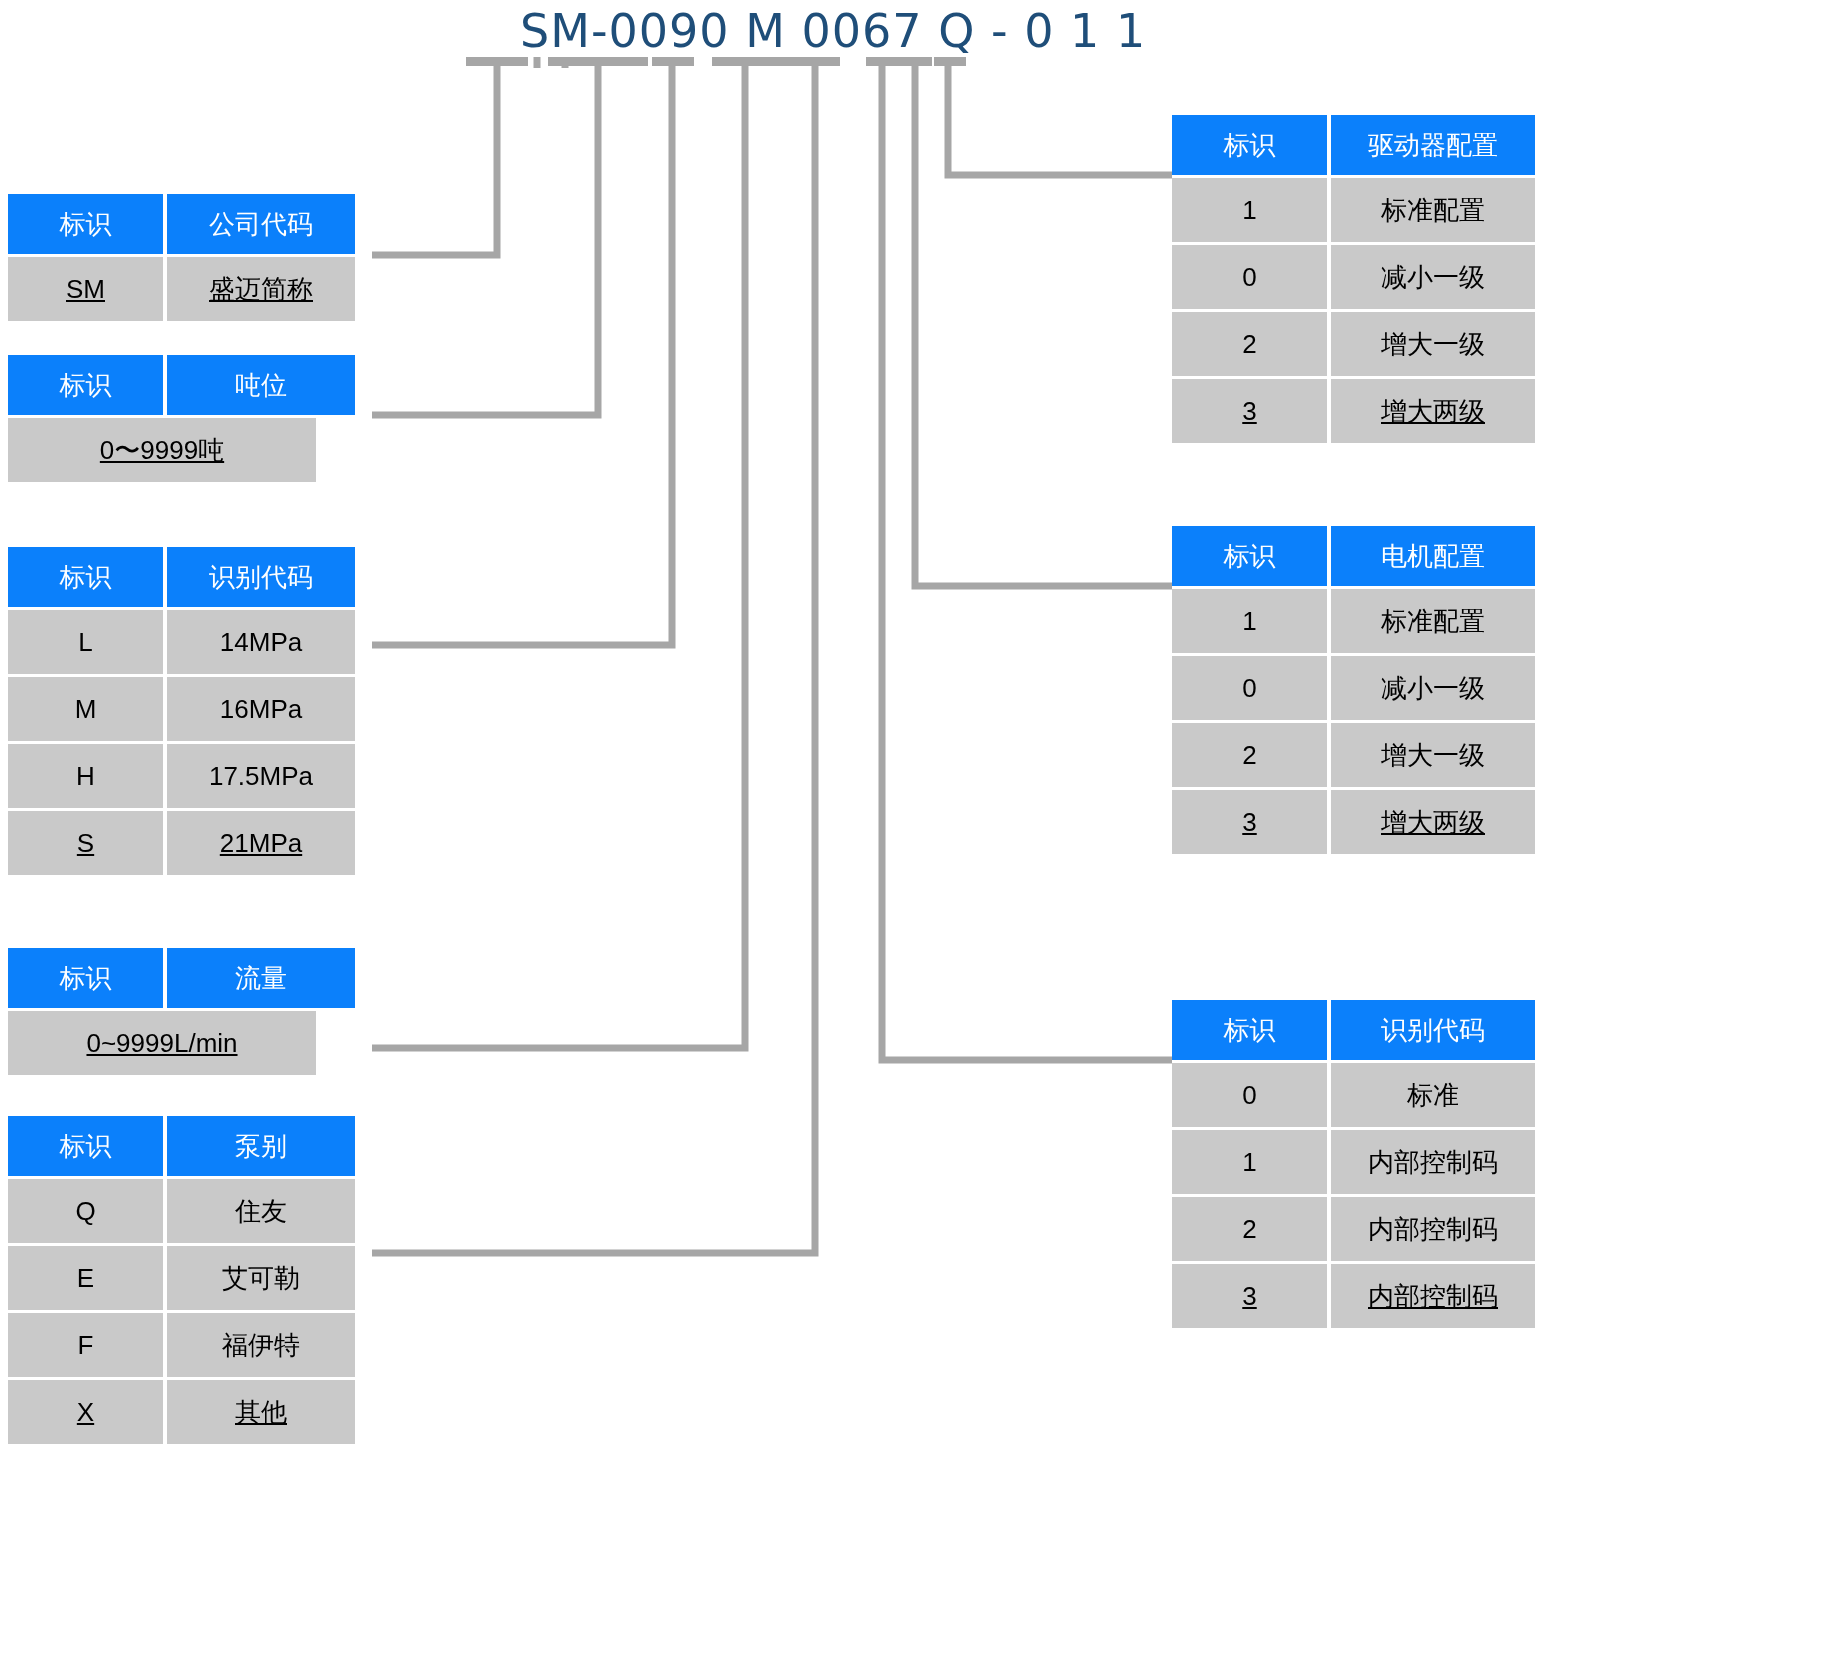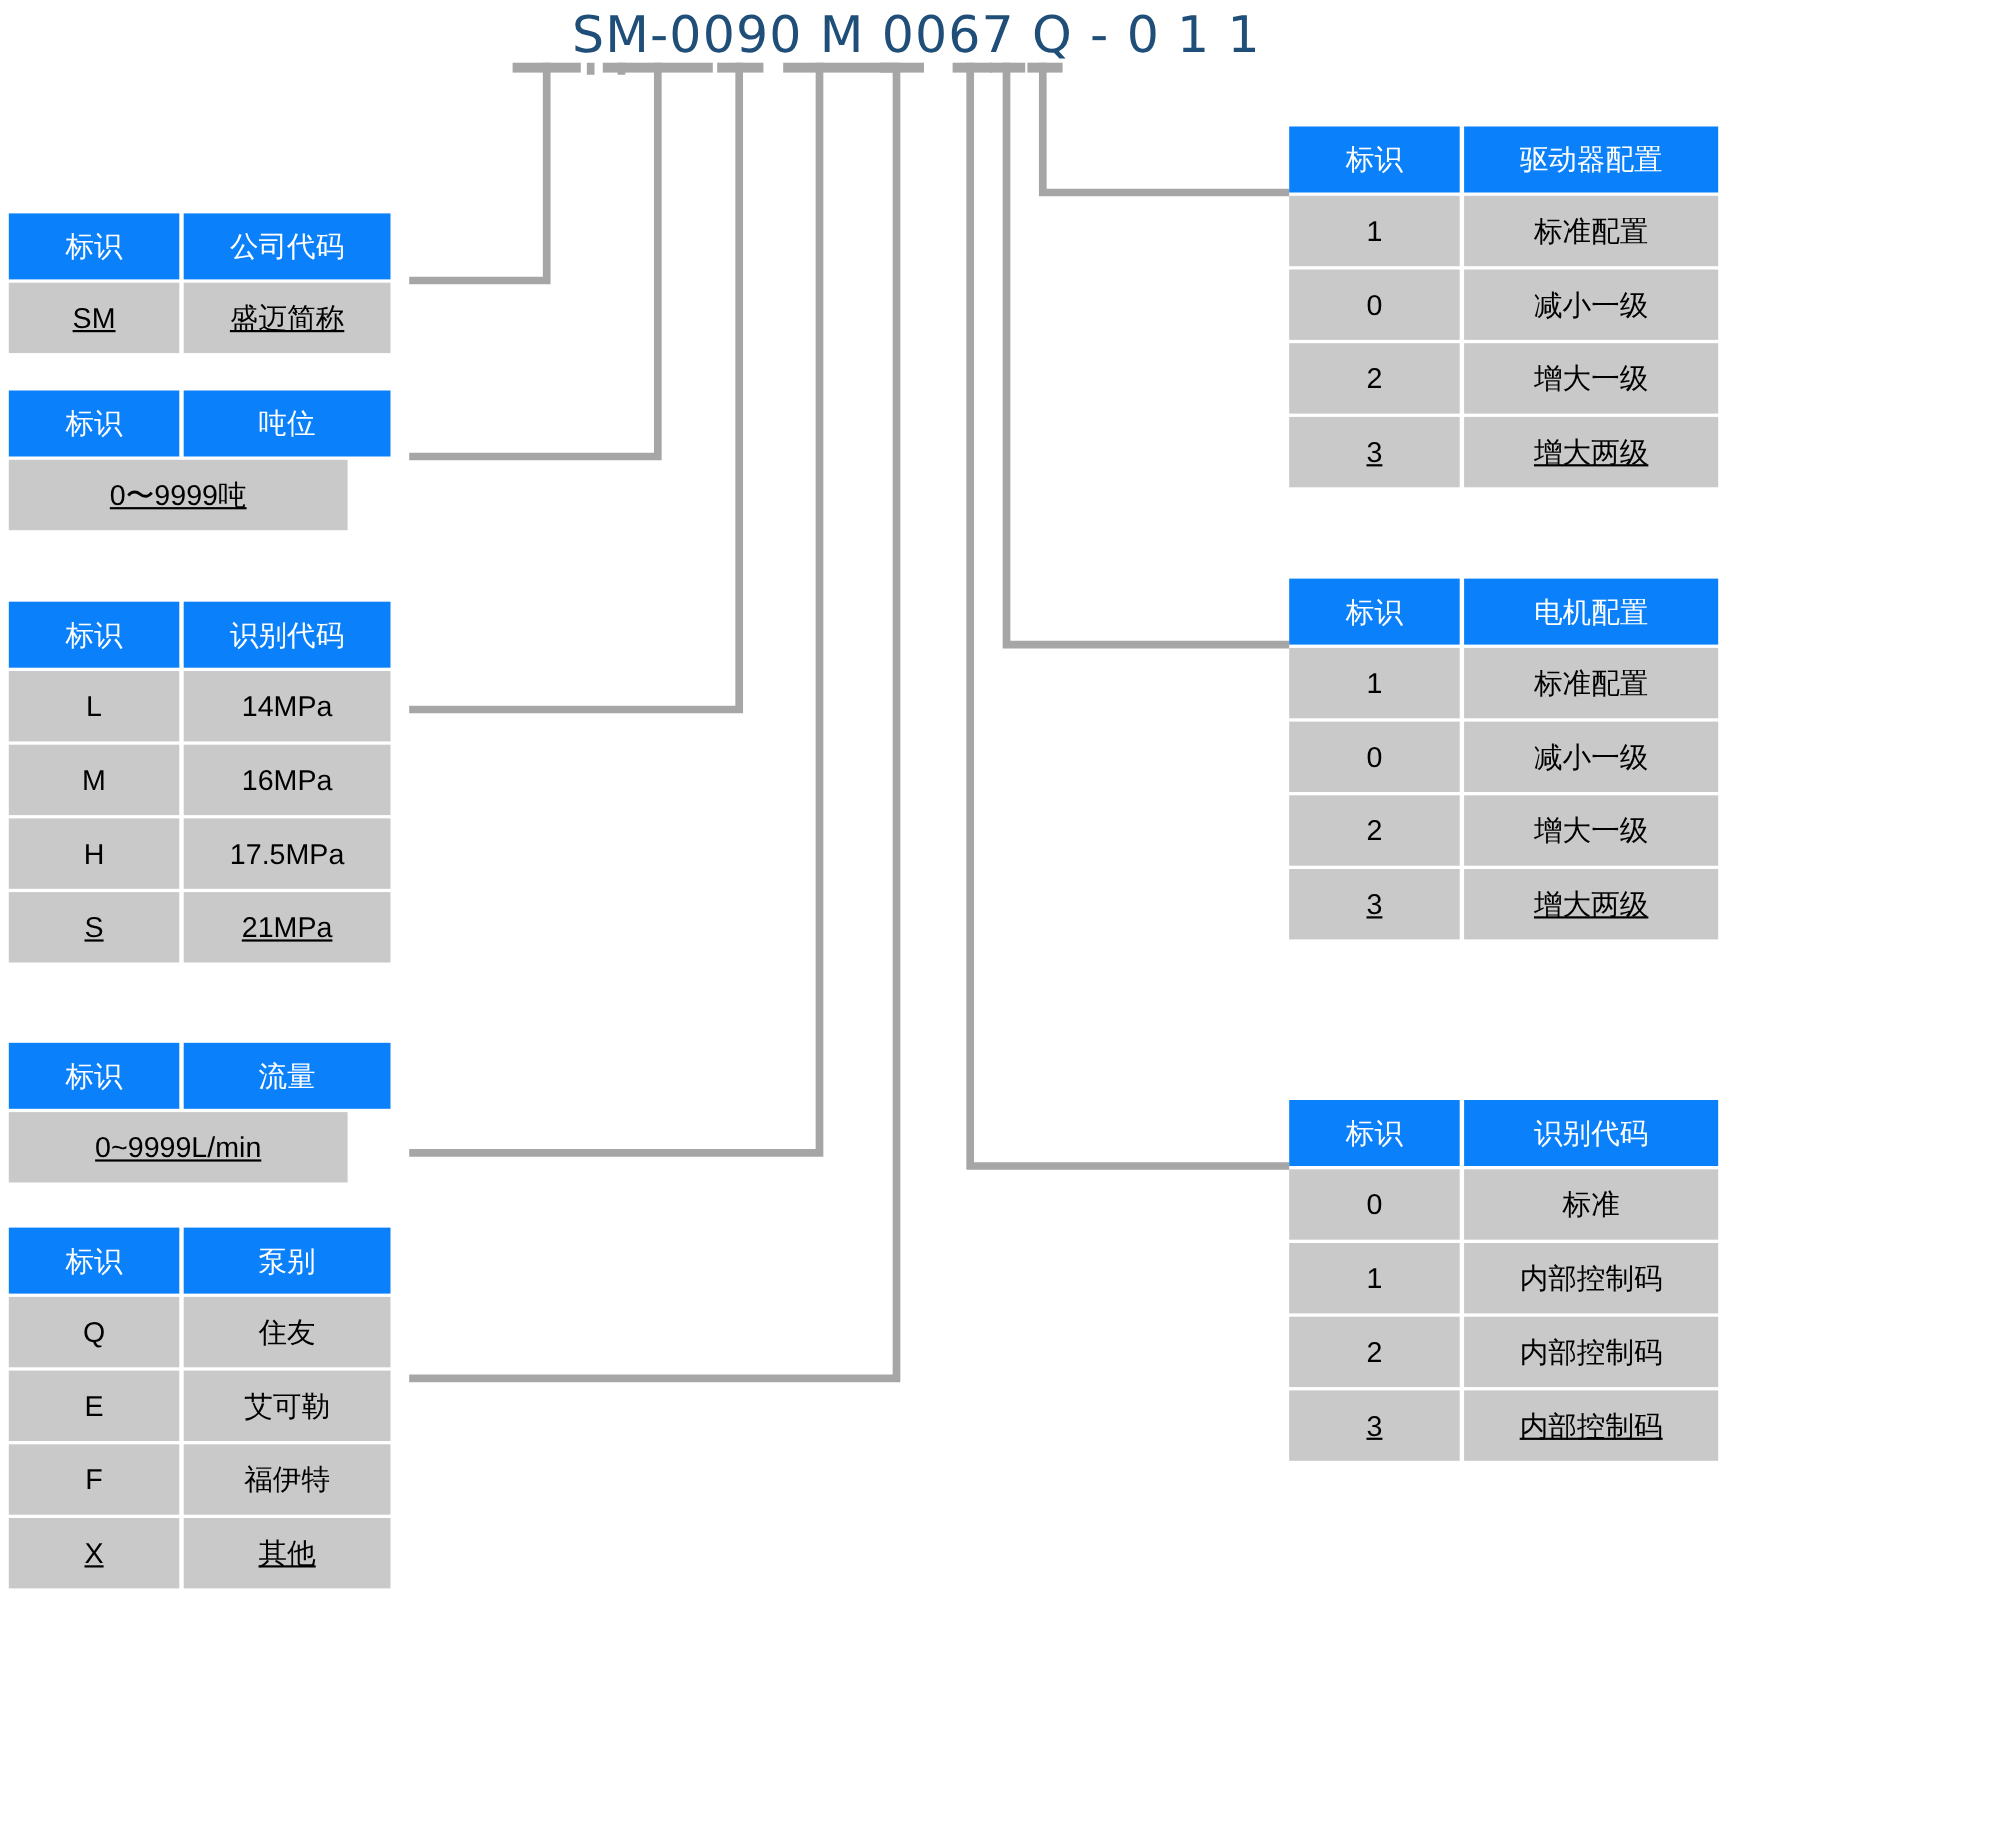--- a/index.html
+++ b/index.html
@@ -28,21 +28,21 @@
     background:#c9c9c9;color:#000;font-size:26px;
     display:flex;align-items:center;justify-content:center;
     height:64px;box-sizing:border-box;
   }
   .cell.k{width:155px;margin-right:4px;}
   .cell.v{width:188px;}
   .cell.full{width:308px;margin-right:0;}
   .row.head .cell{background:#0b80fb;color:#ffffff;height:60px;font-size:26px;}
   
   .tbl.right .cell.k{width:155px;}
-  .tbl.right .cell.v{width:231px;text-align:right;}
+  .tbl.right .cell.v{width:204px;text-align:right;}
 </style>
 </head>
 <body>
 
 <div id="stage">
 
   <div class="code-title">SM-0090 M 0067 Q - 0 1 1</div>
 
   <svg id="wires" viewBox="0 0 1821 1673">
     <g fill="none" stroke="#a6a6a6" stroke-width="7">

